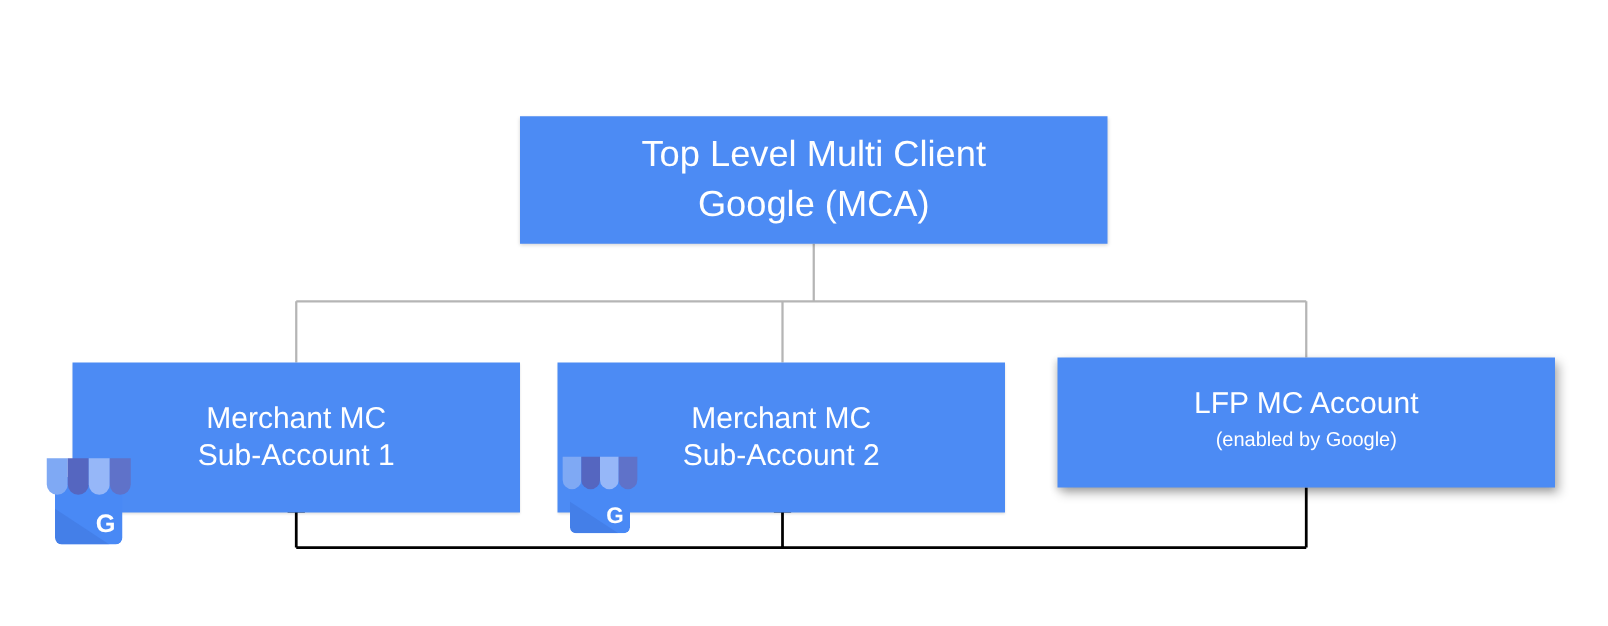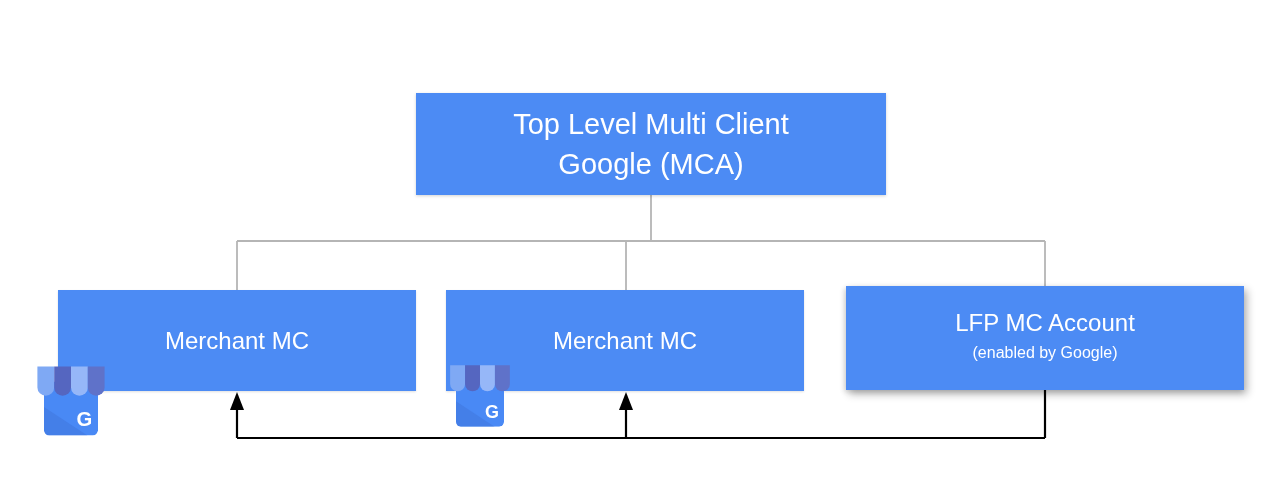--- a/index.html
+++ b/index.html
@@ -60,21 +60,21 @@
   }
   .node-root {
     left: 416px; top: 93px;
     width: 470px; height: 102px;
     font-size: 29px;
     line-height: 40px;
     box-shadow: 0 1px 3px rgba(0,0,0,0.18);
   }
   .node-sub {
     top: 290px;
-    width: 358px; height: 101px;
+    width: 358px; height: 120px;
     font-size: 24px;
     line-height: 30px;
     box-shadow: 0 1px 2px rgba(0,0,0,0.12);
   }
   .node-sub1 { left: 58px; }
   .node-sub2 { left: 446px; }
   .node-lfp {
     left: 846px; top: 286px;
     width: 398px; height: 104px;
     font-size: 24px;
@@ -116,24 +116,26 @@
     <polygon class="arrowhead" points="626,392 619,410 633,410"></polygon>
   </svg>
 
   <div class="node node-root">
     <div class="line1">Top Level Multi Client</div>
     <div class="line2">Google (MCA)</div>
   </div>
 
   <div class="node node-sub node-sub1">
     <div class="line1">Merchant MC</div>
+    <div class="line2">Sub-Account 1</div>
   </div>
 
   <div class="node node-sub node-sub2">
     <div class="line1">Merchant MC</div>
+    <div class="line2">Sub-Account 2</div>
   </div>
 
   <div class="node node-lfp">
     <div class="line1">LFP MC Account</div>
     <div class="line2">(enabled by Google)</div>
   </div>
 
   <svg class="gmb-icon gmb-icon-1" viewBox="0 0 96 96">
     <defs>
       <clipPath id="bodyClip1">

